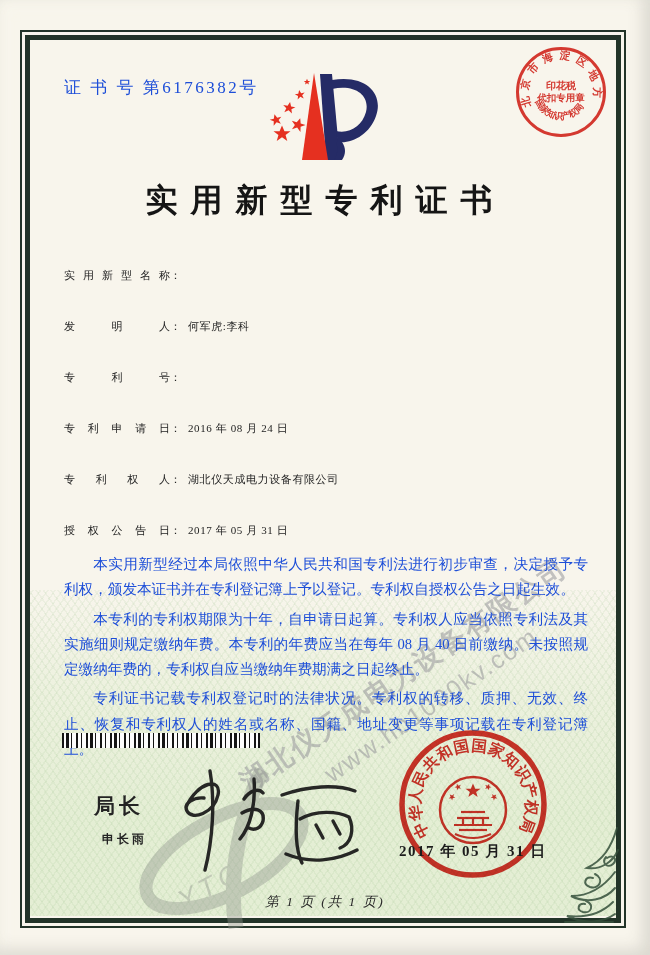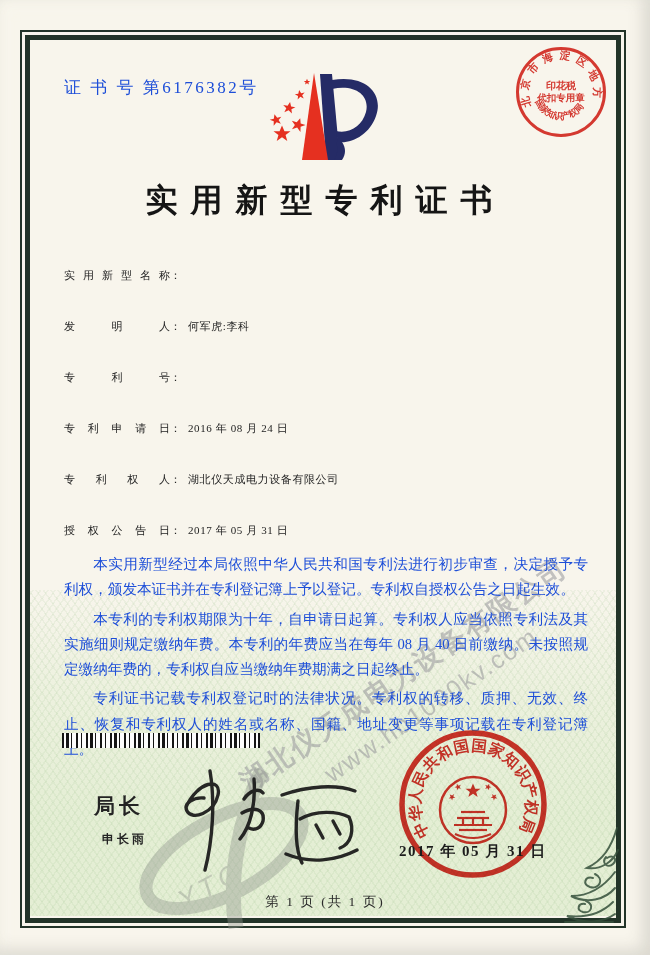--- a/index.html
+++ b/index.html
@@ -57,21 +57,21 @@
     background:repeating-linear-gradient(90deg,
       #151515 0 2px,#fdfdfd 2px 4px,#151515 4px 7px,#fdfdfd 7px 9px,
       #151515 9px 10px,#fdfdfd 10px 14px,#151515 14px 16px,#fdfdfd 16px 19px,
       #151515 19px 20px,#fdfdfd 20px 24px);
   }
   .director-title{position:absolute;left:94px;top:792px;z-index:4;font-family:"Liberation Sans","DejaVu Sans",sans-serif;font-size:21px;font-weight:bold;letter-spacing:4px;color:#242424;}
   .director-name{position:absolute;left:94px;top:831px;z-index:4;font-family:"Liberation Sans","DejaVu Sans",sans-serif;font-size:12px;font-weight:bold;letter-spacing:3px;color:#242424;margin-left:8px;}
   .signature{position:absolute;left:158px;top:765px;z-index:7;}
   .cnipa-seal{position:absolute;left:397px;top:728px;z-index:5;mix-blend-mode:multiply;opacity:.93;}
   .seal-date{position:absolute;left:399px;top:842px;z-index:8;font-size:15px;font-weight:bold;letter-spacing:1.5px;color:#1c1c1c;}
-  .page-footer{position:absolute;left:0;right:0;top:893px;z-index:3;text-align:center;font-size:13.5px;letter-spacing:2px;color:#2a2a2a;}
+  .page-footer{position:absolute;left:0;right:0;top:893px;z-index:3;text-align:center;font-size:13.5px;letter-spacing:2px;color:#2a2a2a;font-style:italic;}
   
   .wm-diag{
     position:absolute;left:233px;top:770px;width:620px;z-index:2;
     transform:rotate(-34.5deg);transform-origin:0 0;
     color:#97979b;opacity:.55;pointer-events:none;
   }
   .wm-line1{font-size:27px;letter-spacing:3px;font-weight:bold;}
   .wm-line2{font-size:25px;letter-spacing:2px;margin:8px 0 0 74px;font-family:"Liberation Sans","DejaVu Sans",sans-serif;}
   .ytc-wm{position:absolute;left:112px;top:760px;z-index:2;pointer-events:none;}
   .ornament{position:absolute;left:563px;top:826px;z-index:3;}

